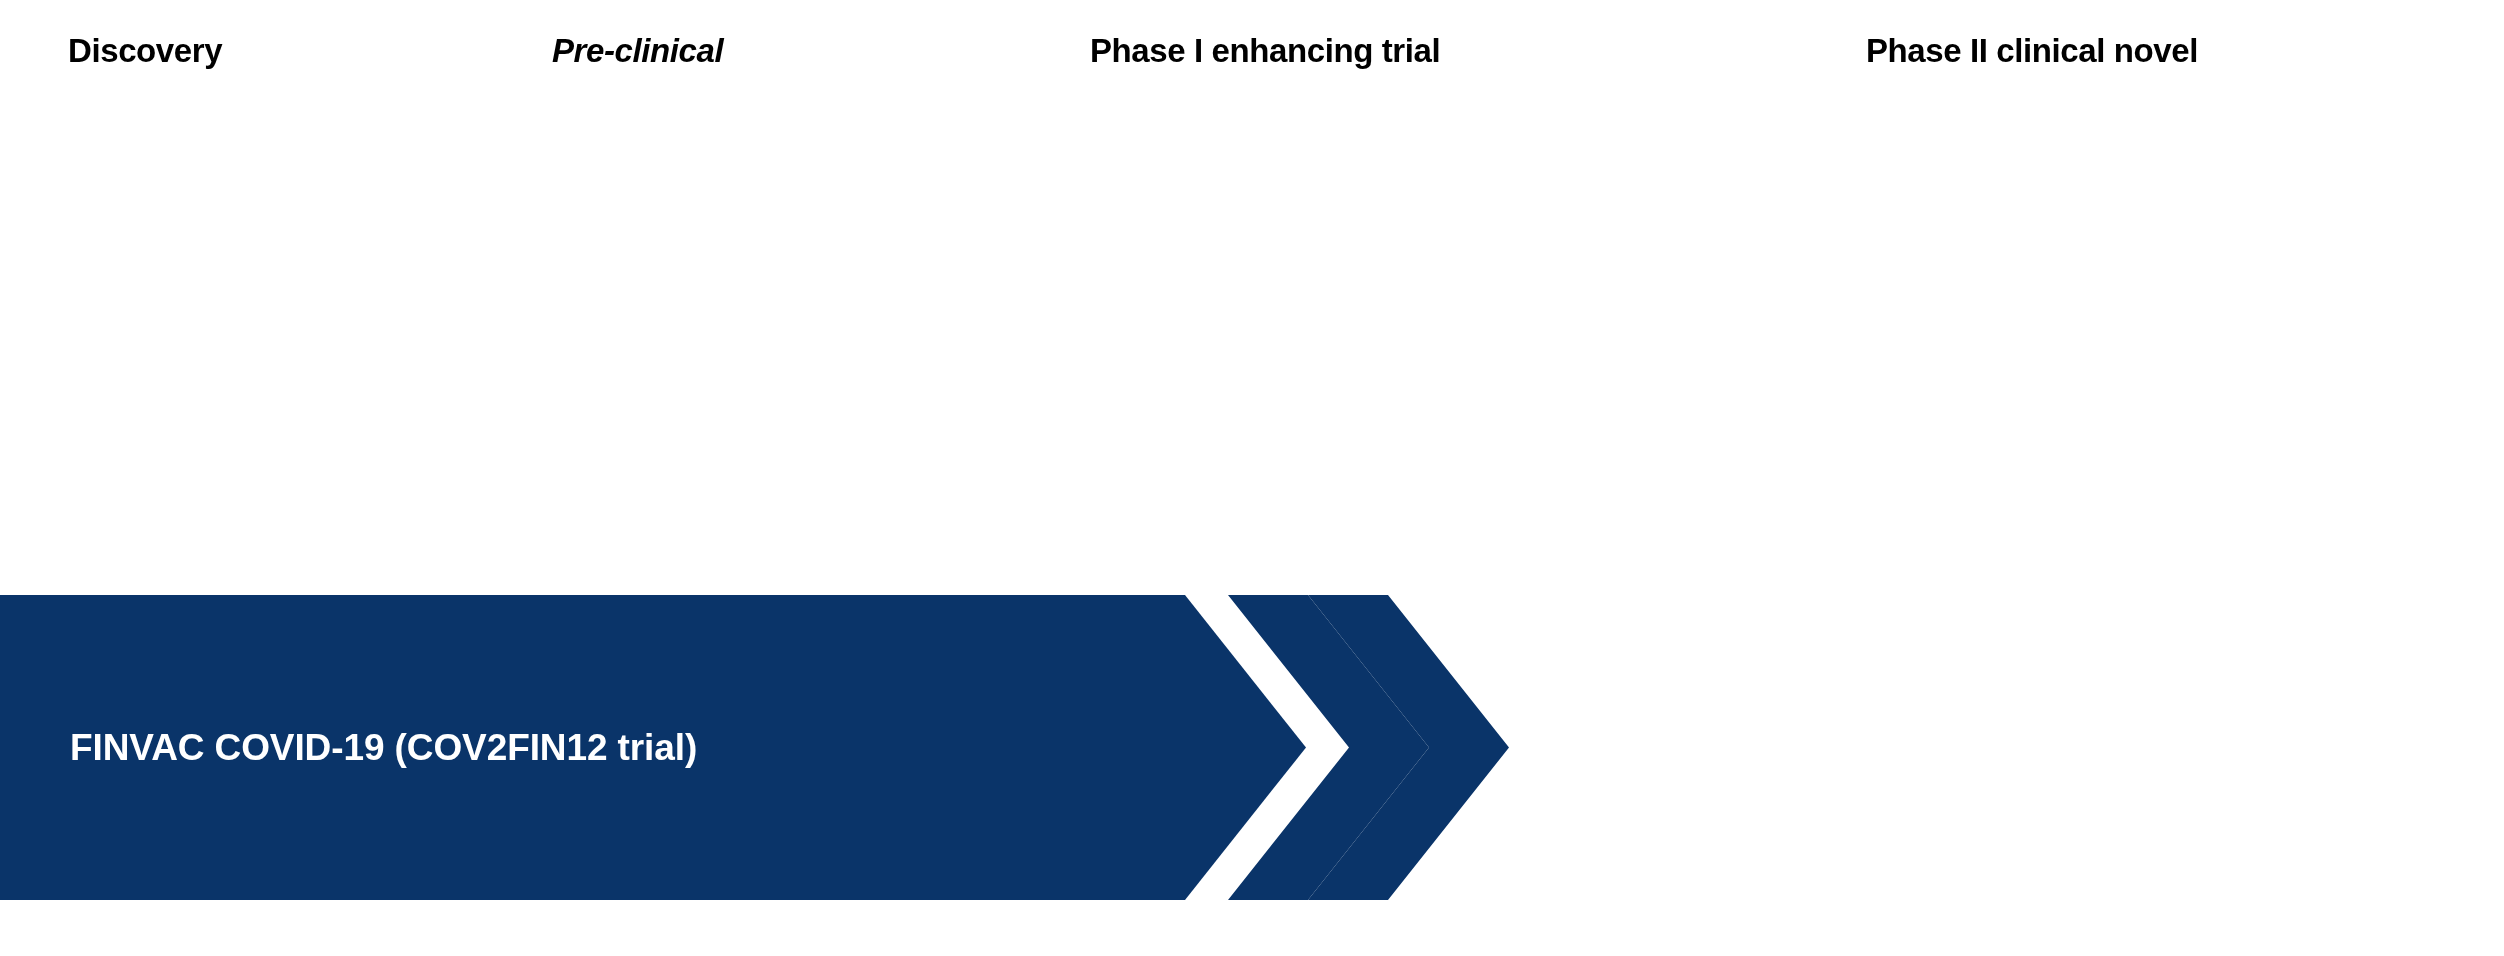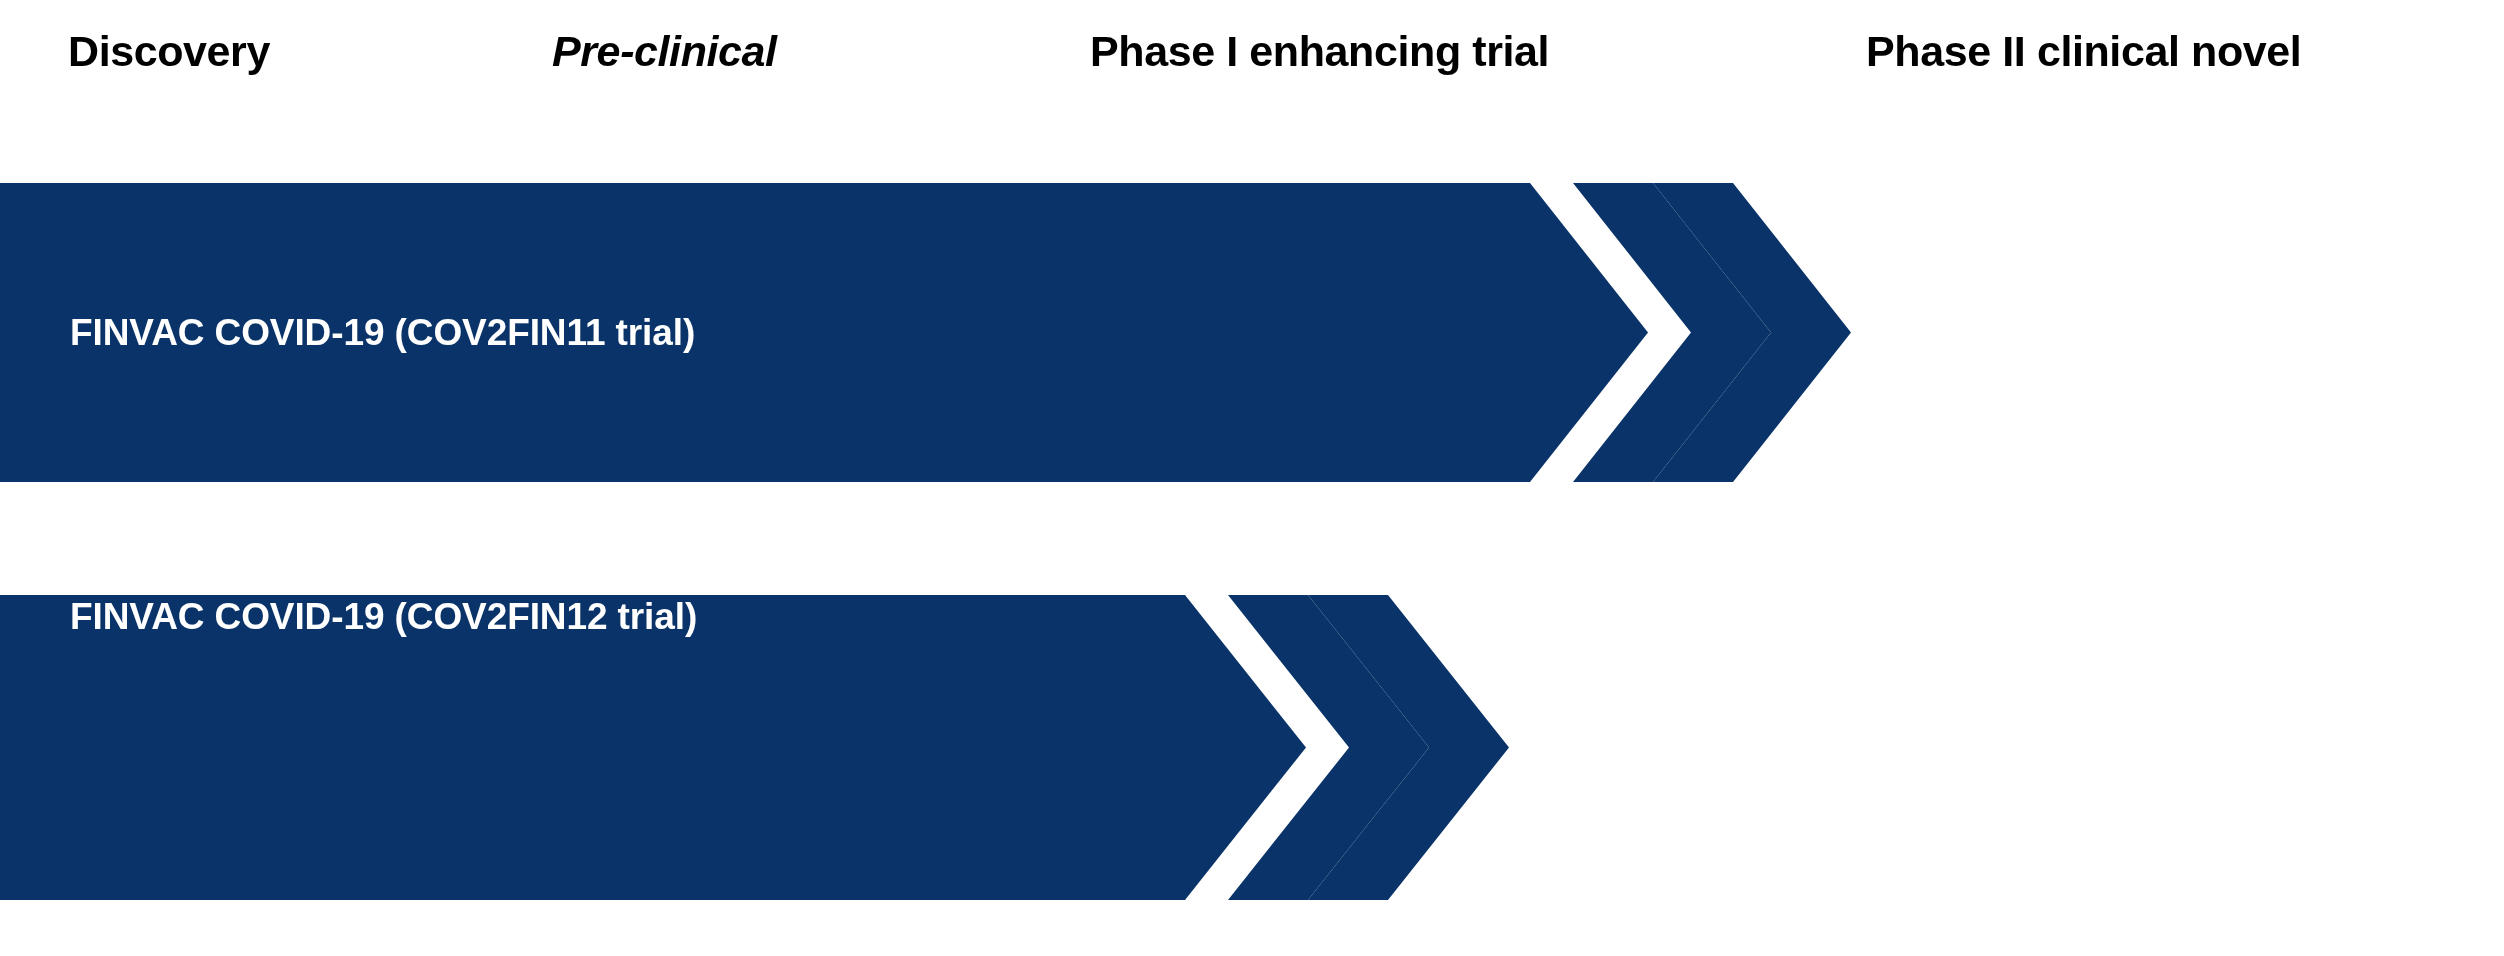--- a/index.html
+++ b/index.html
@@ -25,21 +25,21 @@
     background: #ffffff;
   }
 
   
   .phase-header {
     position: absolute;
     top: 16px;
     height: 70px;
     line-height: 70px;
     white-space: nowrap;
-    font-size: 43px;
+    font-size: 33px;
     font-weight: bold;
     color: #000000;
     letter-spacing: -0.4px;
   }
   .ph-0 { left: 68px; }
   .ph-1 { left: 552px; font-style: italic; }
   .ph-2 { left: 1090px; }
   .ph-3 { left: 1866px; }
 
   
@@ -72,52 +72,37 @@
     height: 299px;
     display: flex;
     flex-direction: column;
     justify-content: center;
   }
   .row-1 .arrow-label {
     left: 70px;
     top: 0;
     height: 305px;
     display: flex;
-    flex-direction: row;
+    flex-direction: column;
     justify-content: center;
   }
   .arrow-label .line2 { padding-left: 5px; }
 </style>
 </head>
 <body>
 
 <div id="stage">
 
   <div>
     <div class="phase-header ph-0">Discovery</div>
     <div class="phase-header ph-1">Pre-clinical</div>
     <div class="phase-header ph-2">Phase I enhancing trial</div>
     <div class="phase-header ph-3">Phase II clinical novel</div>
   </div>
 
-  <div class="arrow-row row-0">
-
-    <svg class="arrow-svg" width="1890" height="299" viewBox="0 0 1890 299">
-
-      <path d="M 0,0 L 1530,0 L 1648,149.5 L 1530,299 L 0,299 Z" fill="#0A3469"></path>
-
-      <path d="M 1573,0 L 1653,0 L 1771,149.5 L 1653,299 L 1573,299 L 1691,149.5 Z" fill="#0A3469"></path>
-
-      <path d="M 1653,0 L 1733,0 L 1851,149.5 L 1733,299 L 1653,299 L 1771,149.5 Z" fill="#0A3469"></path>
-    </svg>
-
-    <div class="arrow-label">
-      <span class="line1">FINVAC COVID-19 (COV2FIN11 trial)</span>
-    </div>
-  </div>
 
   <div class="arrow-row row-1">
 
     <svg class="arrow-svg" width="1560" height="305" viewBox="0 0 1560 305">
 
       <path d="M 0,0 L 1185,0 L 1306,152.5 L 1185,305 L 0,305 Z" fill="#0A3469"></path>
 
       <path d="M 1228,0 L 1308,0 L 1429,152.5 L 1308,305 L 1228,305 L 1349,152.5 Z" fill="#0A3469"></path>
 
       <path d="M 1308,0 L 1388,0 L 1509,152.5 L 1388,305 L 1308,305 L 1429,152.5 Z" fill="#0A3469"></path>

